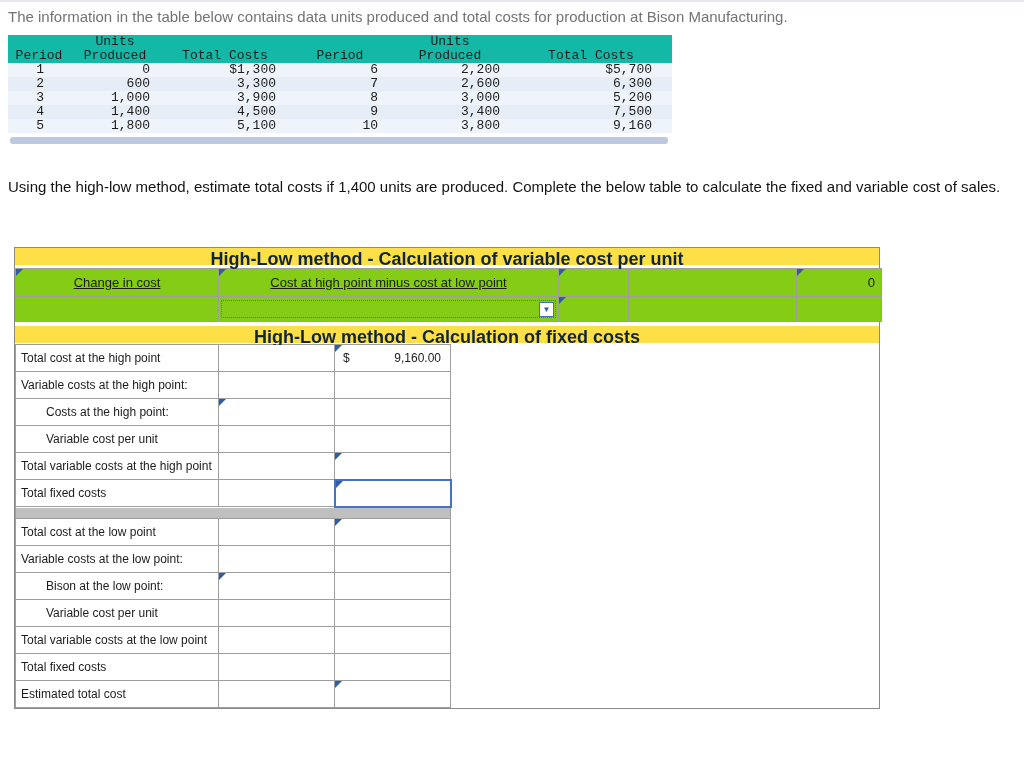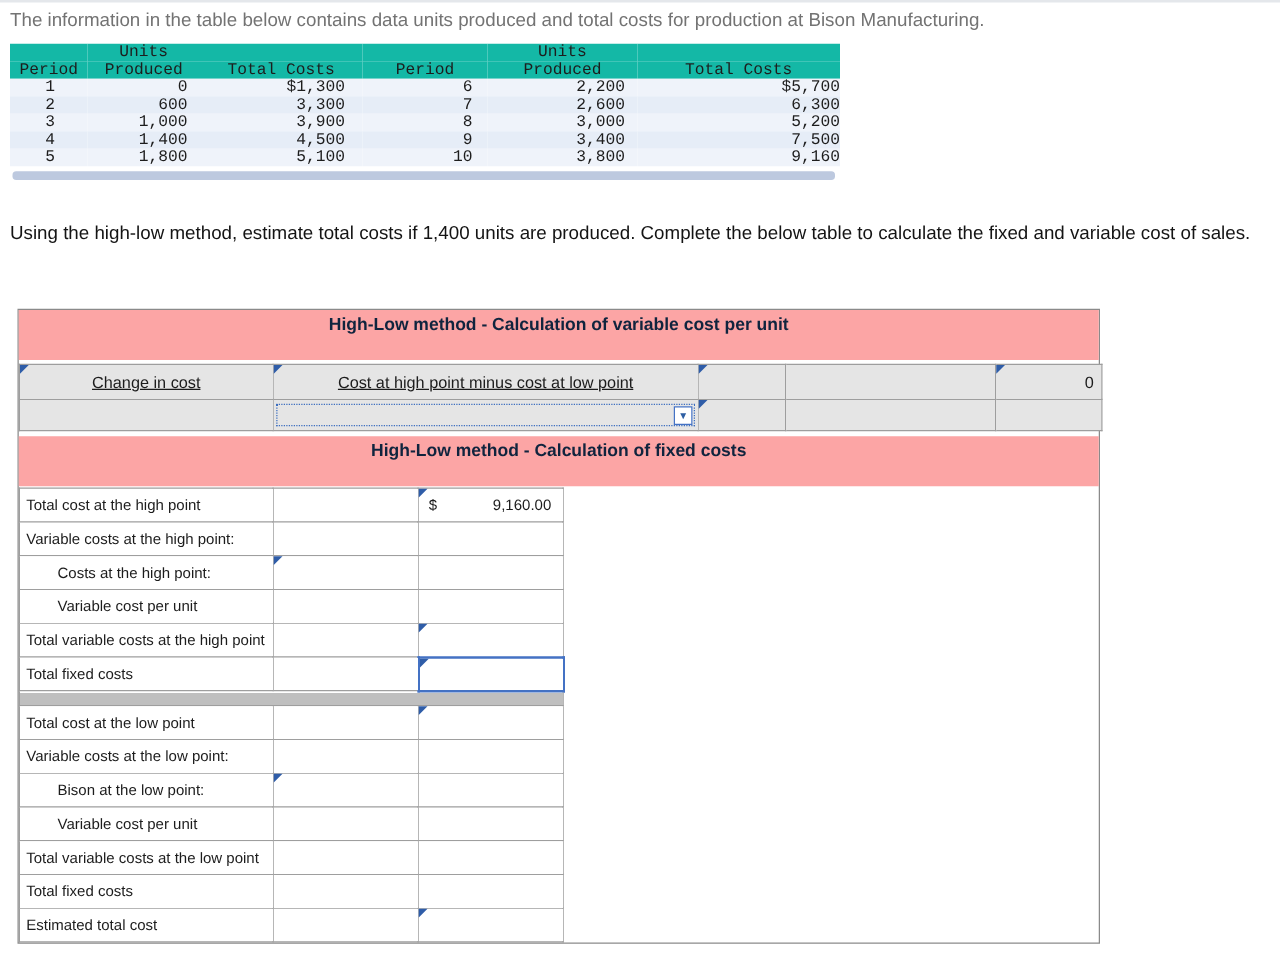--- a/index.html
+++ b/index.html
@@ -16,35 +16,35 @@
                font-size:13px; color:#1d1d1d; }
   table.prod th, table.prod td { font-weight:normal; height:14px; line-height:14px;
                white-space:pre; overflow:visible; }
   table.prod thead tr { background:#14b8a6; }
   table.prod thead th { text-align:center; }
   table.prod tbody tr:nth-child(odd)  { background:#EFF3FA; }
   table.prod tbody tr:nth-child(even) { background:#E6EDF7; }
   table.prod tbody td { text-align:right; }
   td.c0 { padding-right:26px; } td.c1 { padding-right:10px; }
   td.c2 { padding-right:14px; } td.c3 { padding-right:12px; }
-  td.c4 { padding-right:10px; } td.c5 { }
+  td.c4 { padding-right:10px; } td.c5 { padding-right:20px; }
   .bottom-bar { width:658px; height:7px; background:#BDC9DF; border-radius:3px; margin:4px 0 0 2px; }
 
   .instruction { font-size:15px; margin:32px 0 0 8px; width:1004px; line-height:21px; color:#141414; }
 
   
   .ws { position:relative; margin:50px 0 0 14px; width:866px;
         border:1px solid #8a8a8a; background:#fff; }
-  .ws-header { height:40px; line-height:23px; background:#fca5a5; font-weight:bold;
-               font-size:14px; text-align:center; color:#10243e; }
+  .ws-header { height:17px; line-height:23px; background:#fde047; font-weight:bold;
+               font-size:18px; text-align:center; color:#10243e; }
   .ws-header.second { margin-top:4px;text-align:center; }
 
   table.sec1 { border-collapse:collapse; width:866px; table-layout:fixed; margin-top:3px; }
   table.sec1 td { border:1px solid #9E9E9E; height:28px; position:relative;
-                  font-size:13px; background:#e5e5e5; vertical-align:middle; }
+                  font-size:13px; background:#84cc16; vertical-align:middle; }
   table.sec1 tr.r2 td { height:25px; }
 
   table.sec2 { border-collapse:collapse; width:435px; table-layout:fixed; margin-top:1px; }
   table.sec2 td { border:1px solid #9E9E9E; height:27px; position:relative;
                   font-size:12px; background:#fff; vertical-align:middle; }
   td.lbl { padding-left:5px; white-space:nowrap; }
   td.lbl.indent { padding-left:30px; }
   tr.sep td { background:#BFBFBF; height:12px; }
 
   td.input-cell  { border:2px solid #4472C4; }

